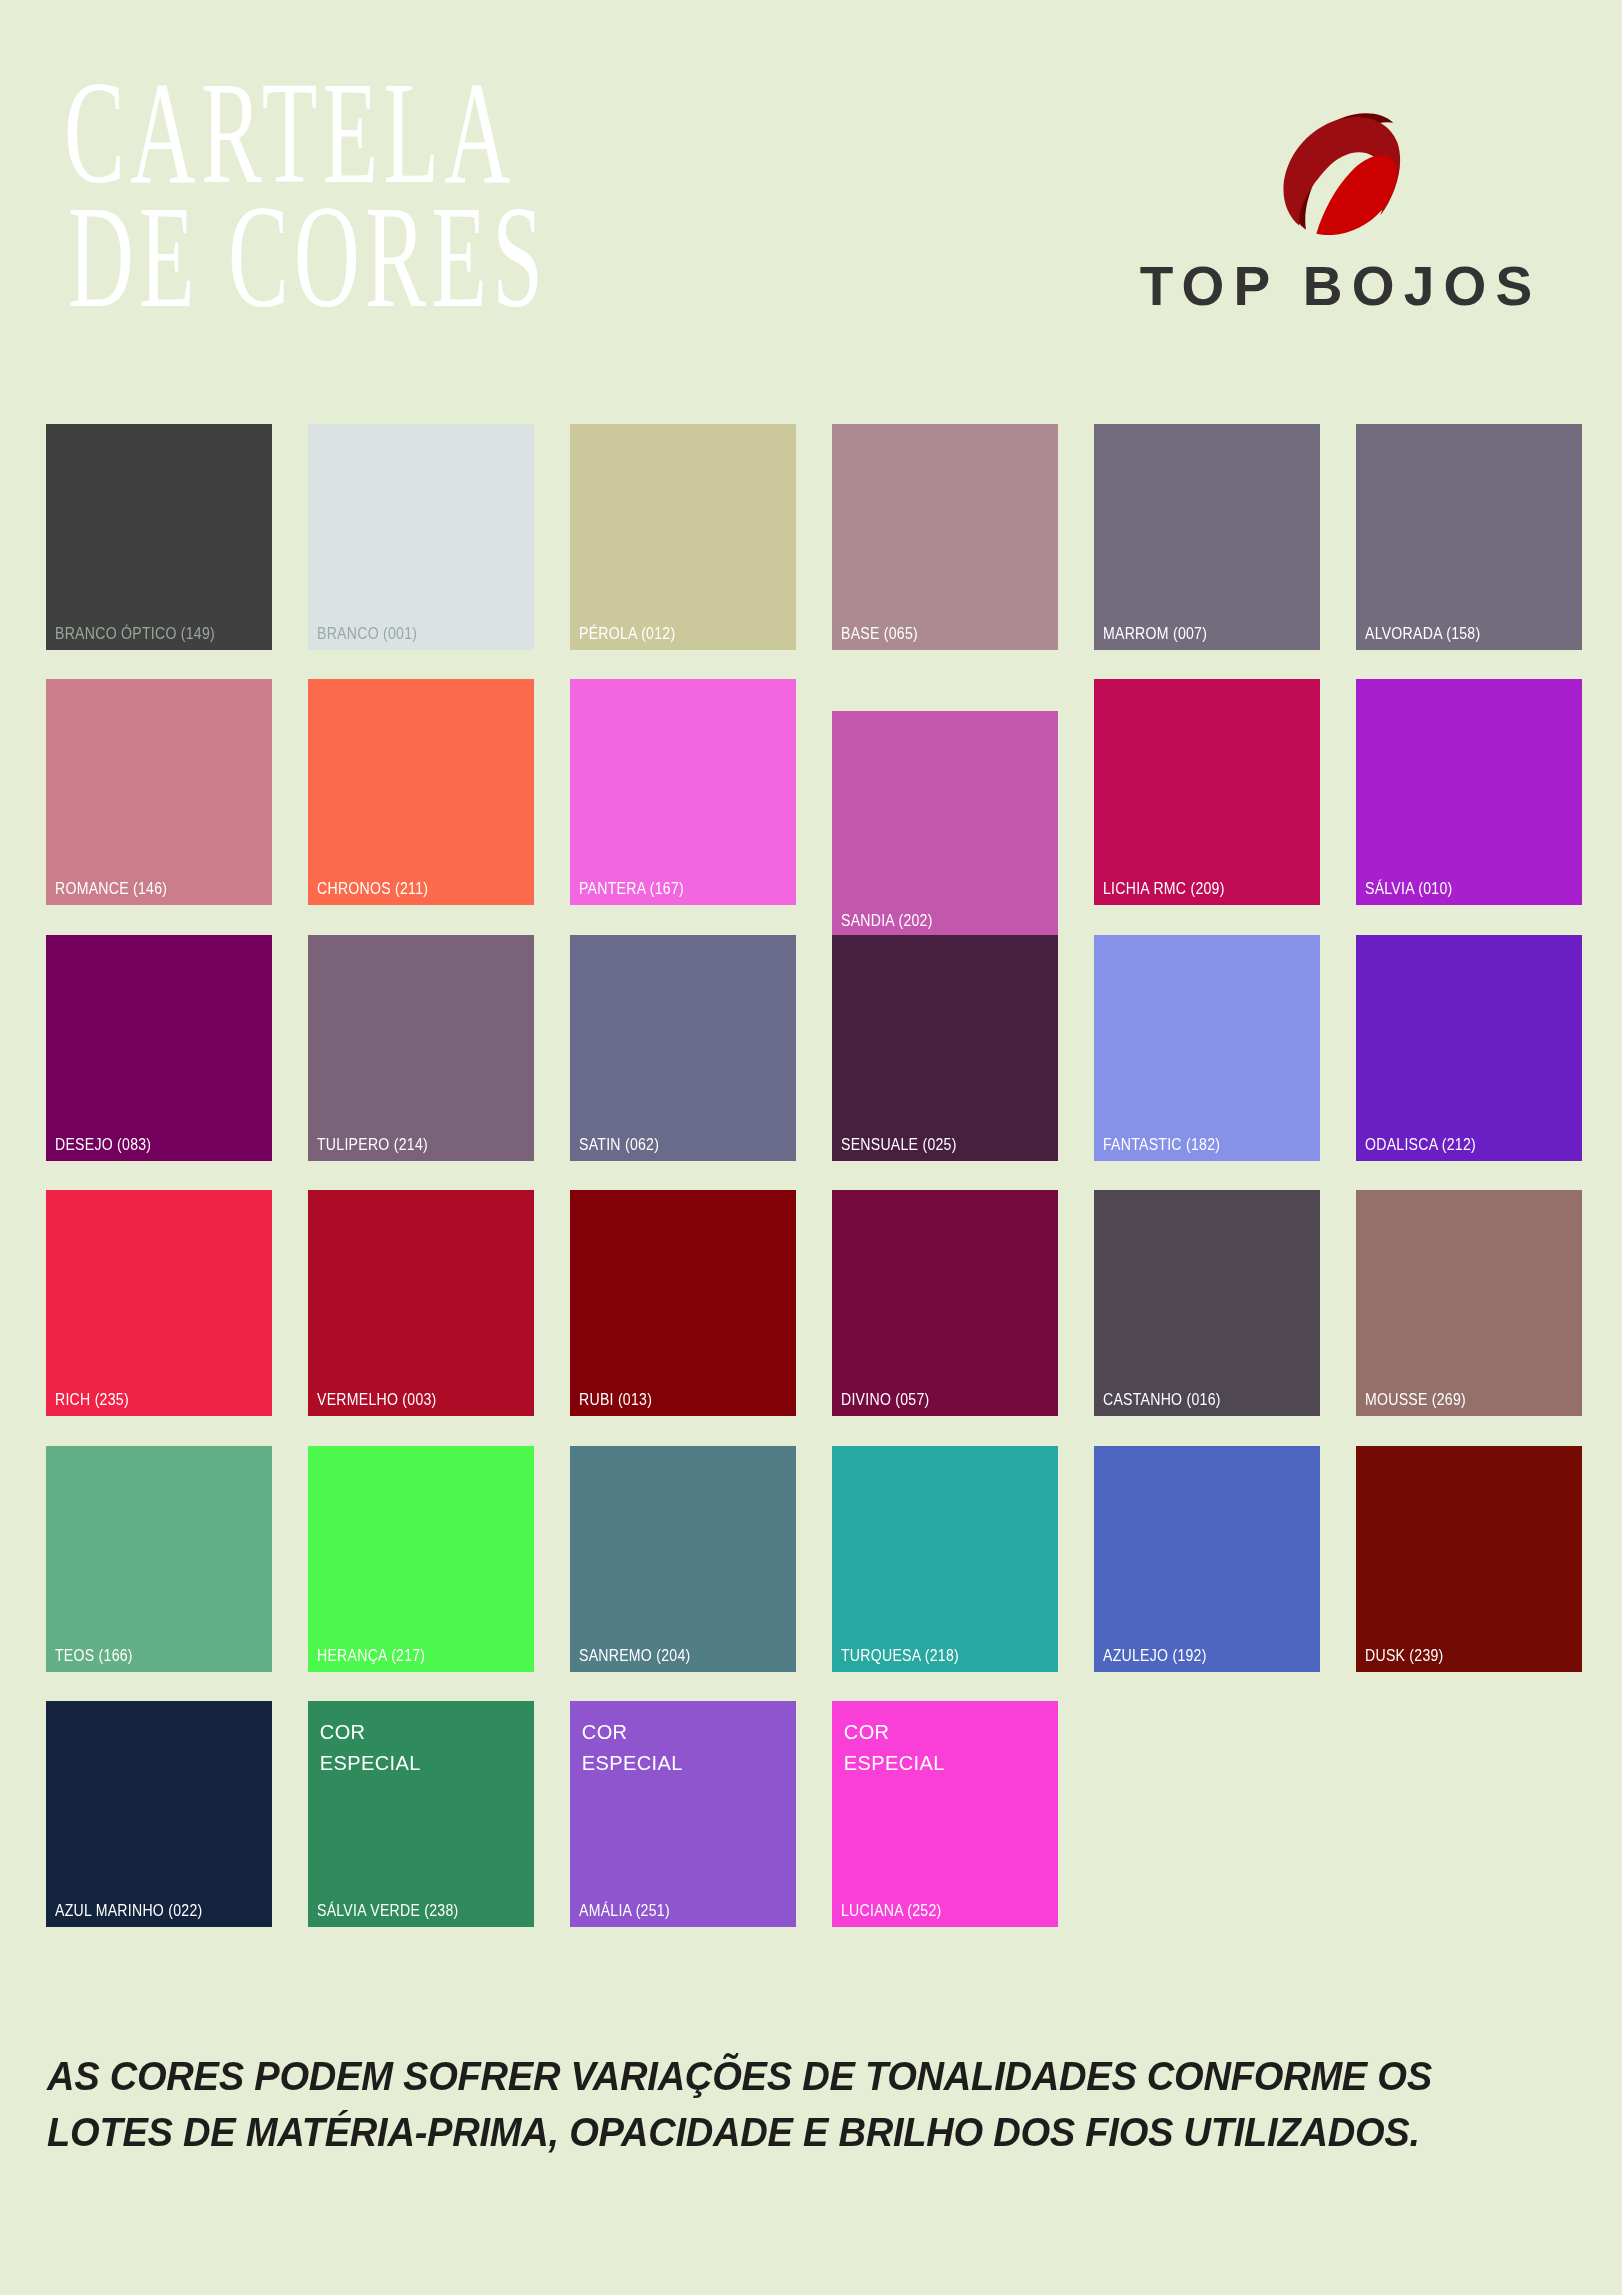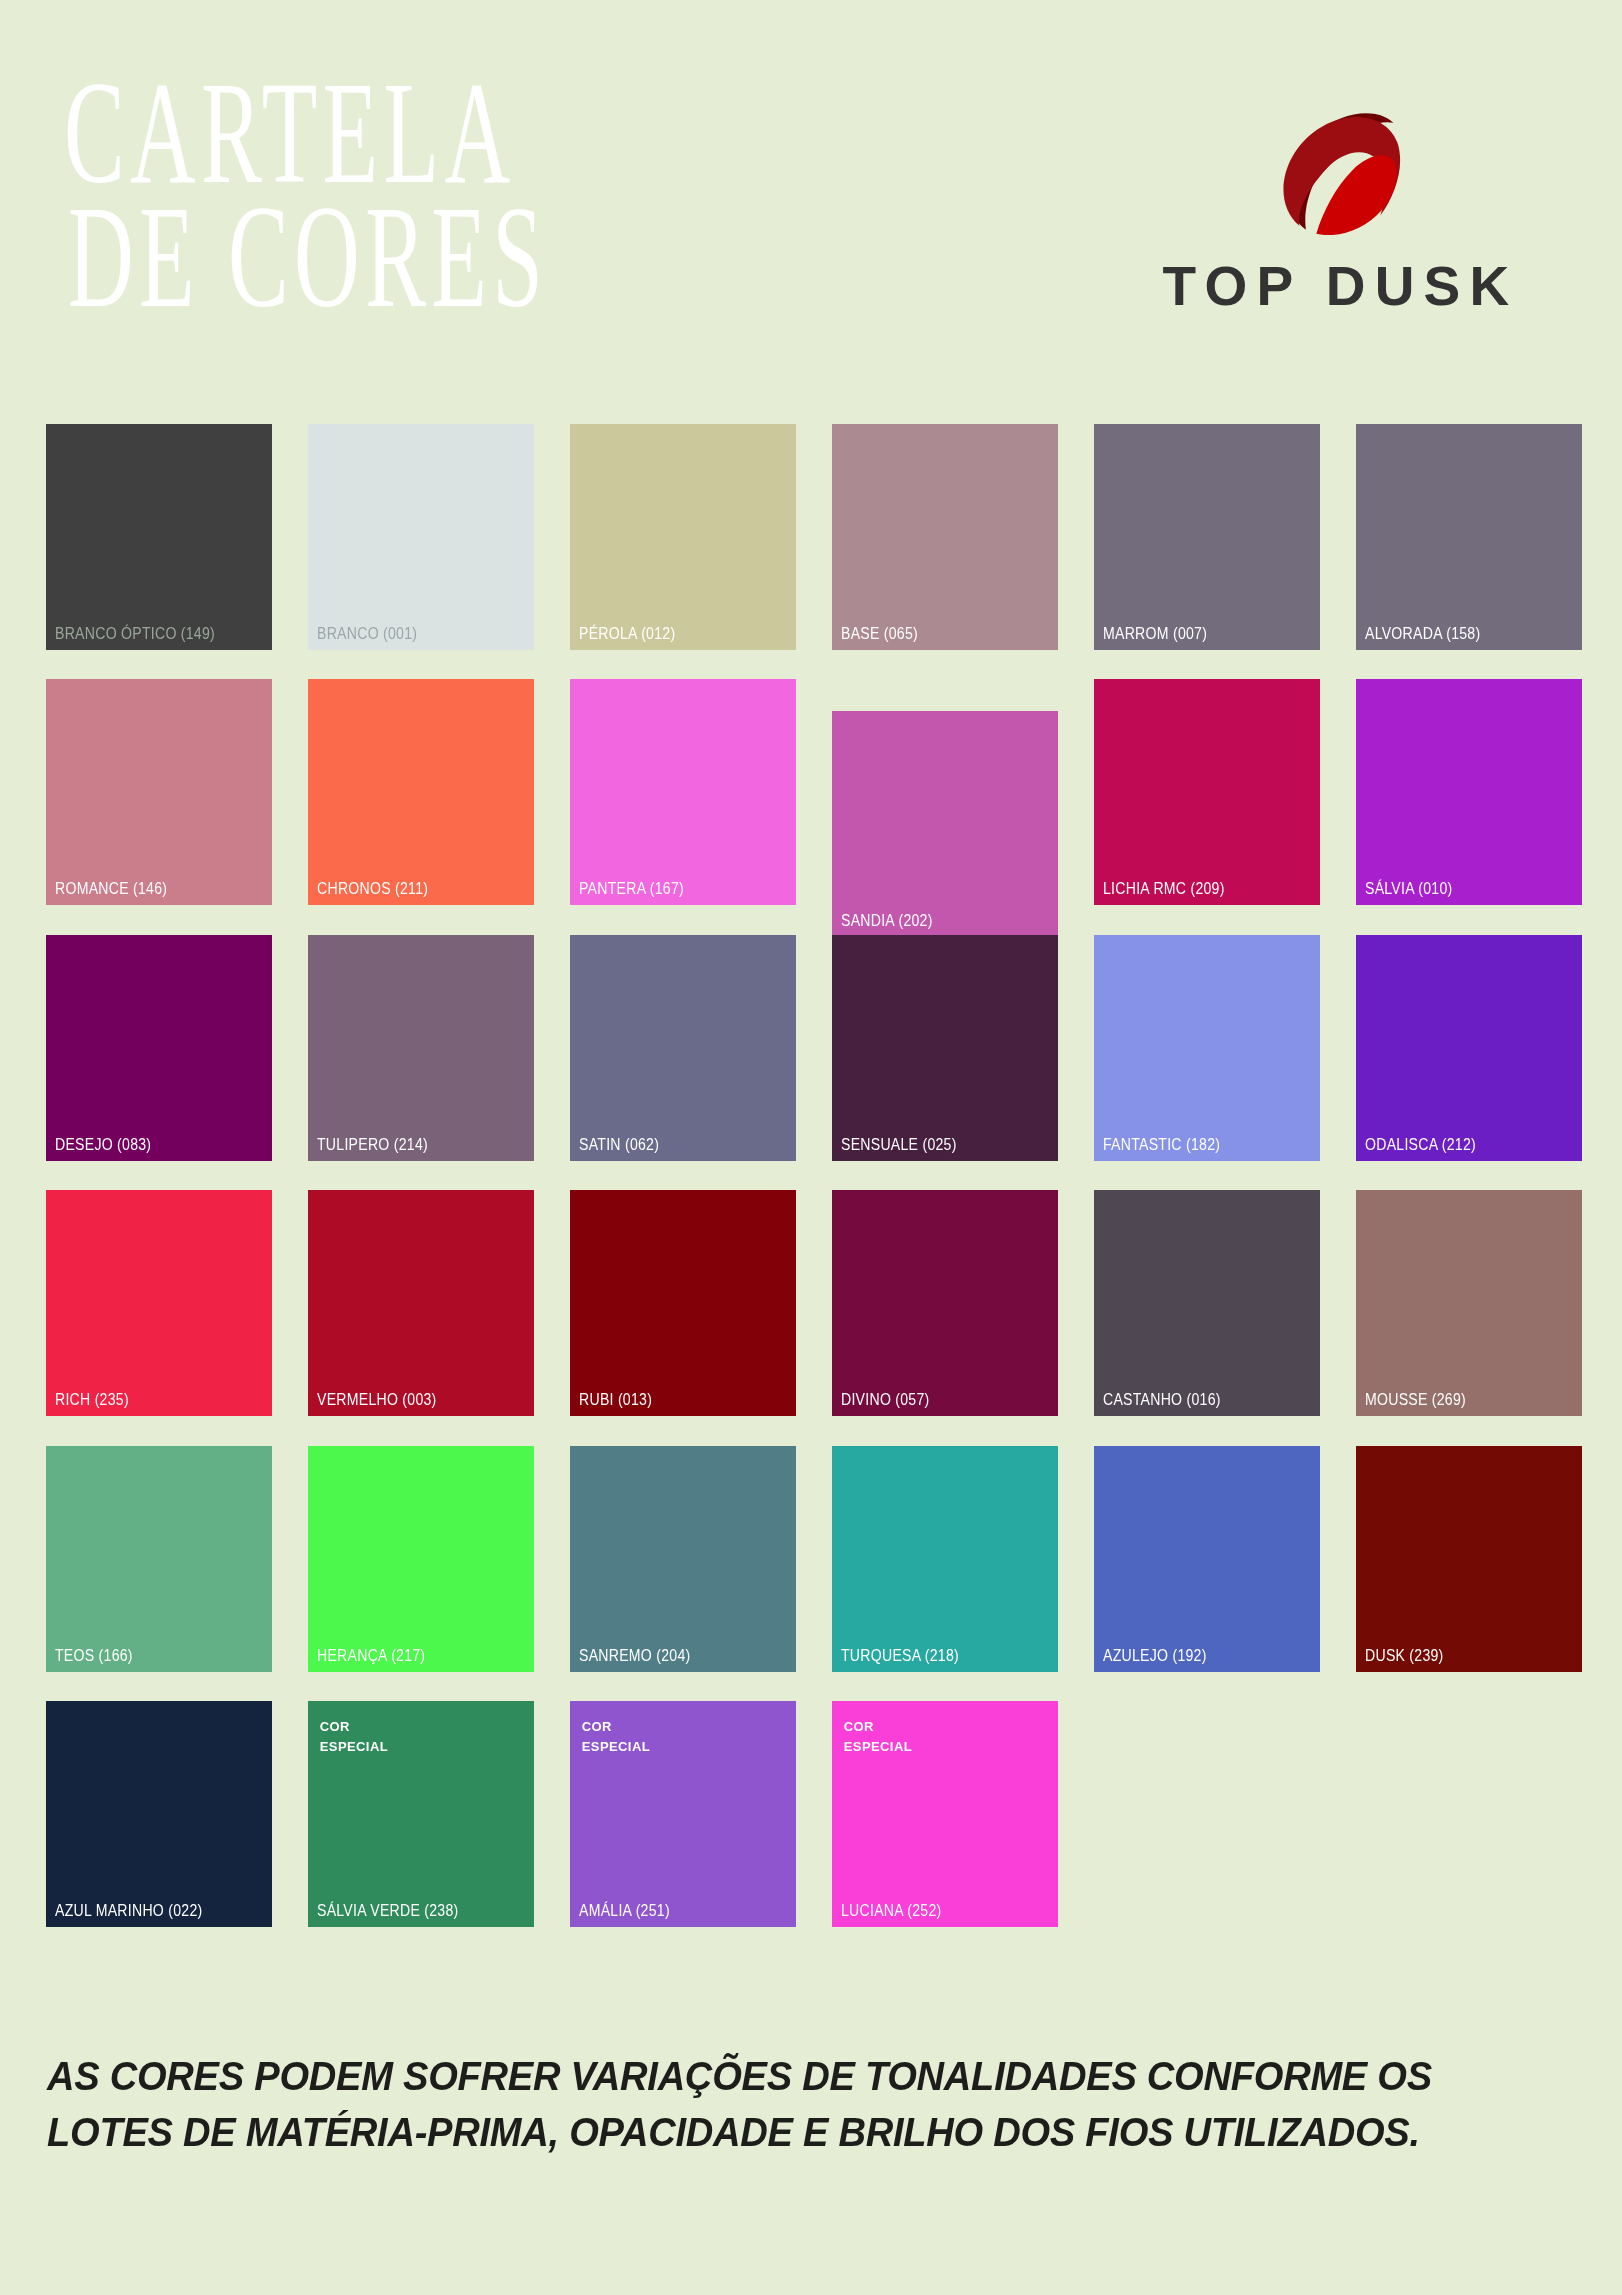--- a/index.html
+++ b/index.html
@@ -101,22 +101,22 @@
     white-space: nowrap;
     transform: scaleX(0.86);
     transform-origin: left bottom;
     line-height: 1;
   }
   .swatch-special {
     position: absolute;
     left: 11.8px;
     top: 15.7px;
     font-family: "Liberation Sans", sans-serif;
-    font-size: 13px;
-    font-weight: 700;
+    font-size: 20px;
+    font-weight: 400;
     letter-spacing: 0.4px;
     line-height: 1.55;
     color: #ffffff;
     white-space: pre-line;
   }
 
   
   .footer {
     position: absolute;
     left: 47px;
@@ -145,21 +145,21 @@
     <div class="title-line">CARTELA</div>
     <div class="title-line second">DE  CORES</div>
   </div>
 
   <div class="logo-block">
     <svg class="logo-mark" viewBox="0 0 230 190" aria-hidden="true">
       <path d="M62 182 C20 150 28 76 78 34 C118 0 170 -6 196 18 C176 14 146 24 120 48 C78 86 56 140 62 182 Z" fill="#6b0000"></path>
       <path d="M52 176 C10 140 24 66 80 28 C128 -4 186 6 202 48 C214 82 200 128 176 160 C190 120 186 84 166 70 C146 56 116 64 94 88 C66 118 48 152 52 176 Z" fill="#9b0d10"></path>
       <path d="M78 188 C110 196 152 182 178 152 C202 124 208 88 194 74 C182 62 156 68 134 90 C108 116 88 154 78 188 Z" fill="#cc0000"></path>
     </svg>
-    <div class="logo-wordmark">TOP DUSK</div>
+    <div class="logo-wordmark">TOP BOJOS</div>
   </div>
 
 </div>
 
 <div class="grid" id="swatch-grid">
     <div class="row">
       <div class="swatch" style="background: #404040; padding-left: 8px;">
         <div class="swatch-label" style="color: rgb(154, 167, 154);">BRANCO ÓPTICO (149)</div>
       </div>
       <div class="swatch" style="background: rgb(219, 226, 226);">

